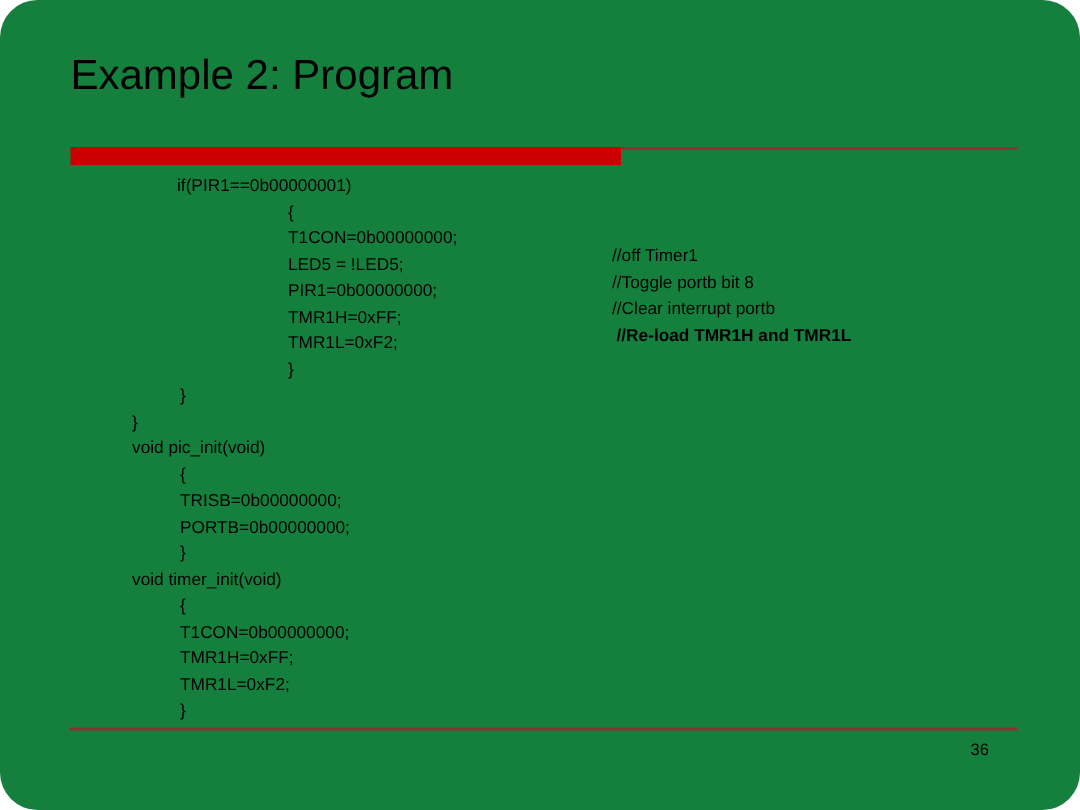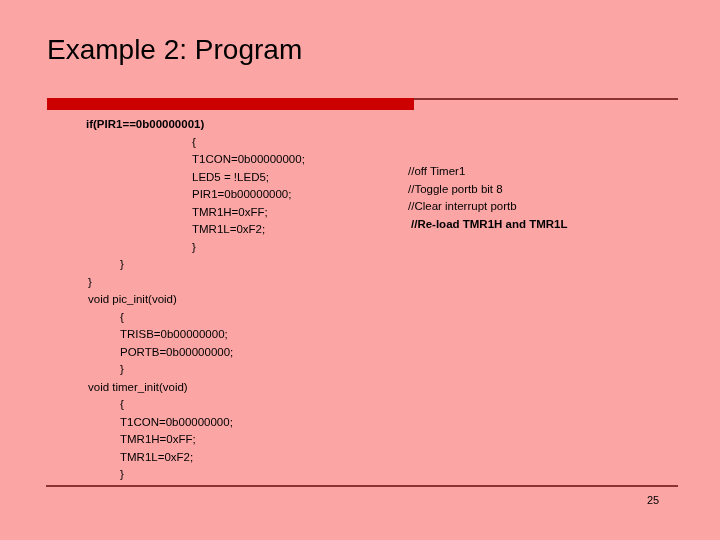--- a/index.html
+++ b/index.html
@@ -1,23 +1,24 @@
 <!DOCTYPE html>
 <html><head>
 <meta charset="utf-8">
 <style>
   html, body { margin: 0; padding: 0; background: #ffffff; }
   .slide {
     position: relative;
     width: 720px;
     height: 540px;
-    background: #fca5a5;
+    background: #15803d;
     overflow: hidden;
     font-family: "Liberation Sans", sans-serif;
     color: #000000;
+    border-radius: 25px;
   }
   .title {
     position: absolute;
     left: 47px;
     top: 34px;
     font-size: 28px;
     letter-spacing: 0px;
     color: #000000;
     white-space: pre;
   }
@@ -44,21 +45,21 @@
     width: 720px;
     font-size: 11.5px;
     color: #000000;
   }
   .cl {
     position: relative;
     height: 17.5px;
     line-height: 17.5px;
     white-space: pre;
   }
-  .ind-if    { padding-left: 86px; font-weight: bold; }  
+  .ind-if    { padding-left: 118px; }  
   .ind-inner { padding-left: 192px; }  
   .ind-mid   { padding-left: 120px; }  
   .ind-outer { padding-left: 88px;  }  
   .cm {
     position: absolute;
     left: 408px;
     top: 12px;
     white-space: pre;
   }
   .cm-shift { left: 411px; font-weight: bold; }
@@ -106,15 +107,15 @@
     <div class="cl ind-mid"><span>}</span></div>
     <div class="cl ind-outer"><span>void timer_init(void)</span></div>
     <div class="cl ind-mid"><span>{</span></div>
     <div class="cl ind-mid"><span>T1CON=0b00000000;</span></div>
     <div class="cl ind-mid"><span>TMR1H=0xFF;</span></div>
     <div class="cl ind-mid"><span>TMR1L=0xF2;</span></div>
     <div class="cl ind-mid"><span>}</span></div>
   </div>
 
   <div class="bottom-rule"></div>
-  <div class="page-number">25</div>
+  <div class="page-number">36</div>
 
 </div>
 
 </body></html>

